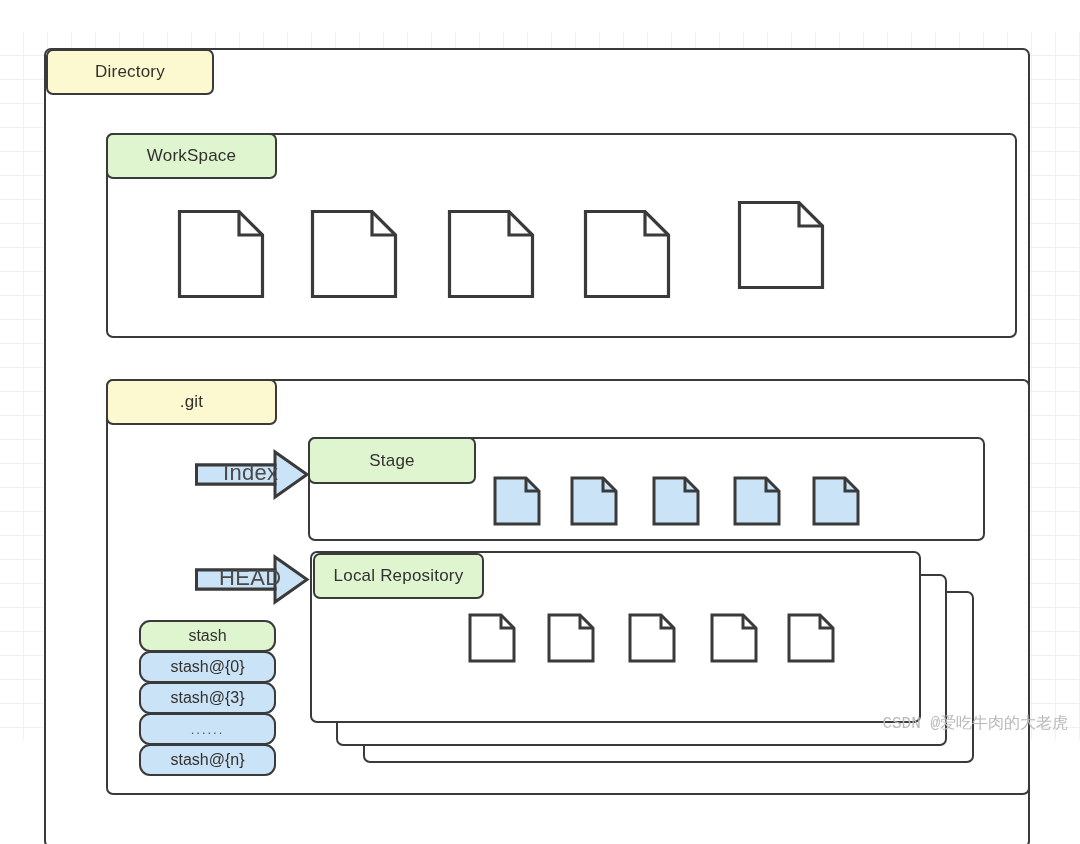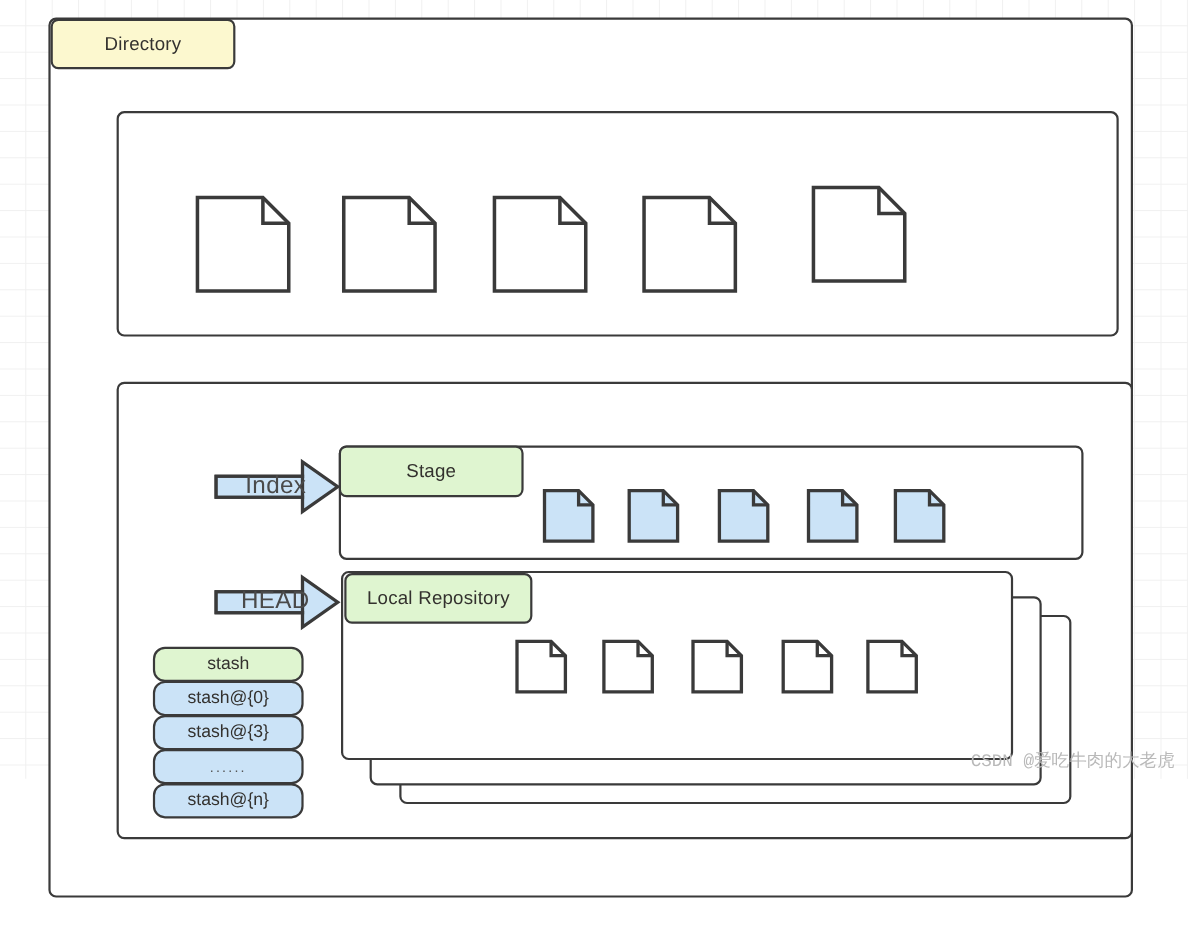--- a/index.html
+++ b/index.html
@@ -19,20 +19,21 @@
   #canvas {
     position: relative;
     width: 1080px;
     height: 708px;
     background-color: #ffffff;
     background-image:
       linear-gradient(to right, #f0f0f0 1px, transparent 1px),
       linear-gradient(to bottom, #f0f0f0 1px, transparent 1px);
     background-size: 24px 24px;
     background-position: -1px -1px;
+    margin-top: 32px;
   }
 
   
   .box {
     position: absolute;
     box-sizing: border-box;
     border: 2.5px solid #3a3a3a;
     border-radius: 7px;
     background: #ffffff;
   }
@@ -118,20 +119,23 @@
 <div id="canvas">
 
   <div class="box" style="left:44px; top:16px; width:986px; height:800px;"></div>
 
   <div class="chip yellow" style="left:46px; top:17px; width:168px; height:46px;">
     <span>Directory</span>
   </div>
 
   <div class="box" style="left:106px; top:101px; width:911px; height:205px;"></div>
 
+  <div class="chip green" style="left:106px; top:101px; width:171px; height:46px;">
+    <span>WorkSpace</span>
+  </div>
 
   <div class="fileicon" style="left:177px; top:177px; width:88px; height:90px;">
     <svg viewBox="0 0 88 90" preserveAspectRatio="none">
       <path d="M2.5 2.5 H62 L85.5 26 V87.5 H2.5 Z" fill="#ffffff" stroke="#3a3a3a" stroke-width="3.2" stroke-linejoin="miter"></path>
       <path d="M62 2.5 V26 H85.5" fill="none" stroke="#3a3a3a" stroke-width="3.2" stroke-linejoin="miter"></path>
     </svg>
   </div>
   <div class="fileicon" style="left:310px; top:177px; width:88px; height:90px;">
     <svg viewBox="0 0 88 90" preserveAspectRatio="none">
       <path d="M2.5 2.5 H62 L85.5 26 V87.5 H2.5 Z" fill="#ffffff" stroke="#3a3a3a" stroke-width="3.2" stroke-linejoin="miter"></path>
@@ -152,20 +156,23 @@
   </div>
   <div class="fileicon" style="left:737px; top:168px; width:88px; height:90px;">
     <svg viewBox="0 0 88 90" preserveAspectRatio="none">
       <path d="M2.5 2.5 H62 L85.5 26 V87.5 H2.5 Z" fill="#ffffff" stroke="#3a3a3a" stroke-width="3.2" stroke-linejoin="miter"></path>
       <path d="M62 2.5 V26 H85.5" fill="none" stroke="#3a3a3a" stroke-width="3.2" stroke-linejoin="miter"></path>
     </svg>
   </div>
 
   <div class="box" style="left:106px; top:347px; width:924px; height:416px;"></div>
 
+  <div class="chip yellow" style="left:106px; top:347px; width:171px; height:46px;">
+    <span>.git</span>
+  </div>
 
   <div class="box" style="left:308px; top:405px; width:677px; height:104px;"></div>
 
   <div class="chip green" style="left:308px; top:405px; width:168px; height:47px;">
     <span>Stage</span>
   </div>
 
   <div class="fileicon" style="left:493px; top:444px; width:48px; height:50px;">
     <svg viewBox="0 0 48 50" preserveAspectRatio="none">
       <path d="M2 2 H33 L46 15 V48 H2 Z" fill="#cbe3f7" stroke="#3a3a3a" stroke-width="3" stroke-linejoin="miter"></path>

